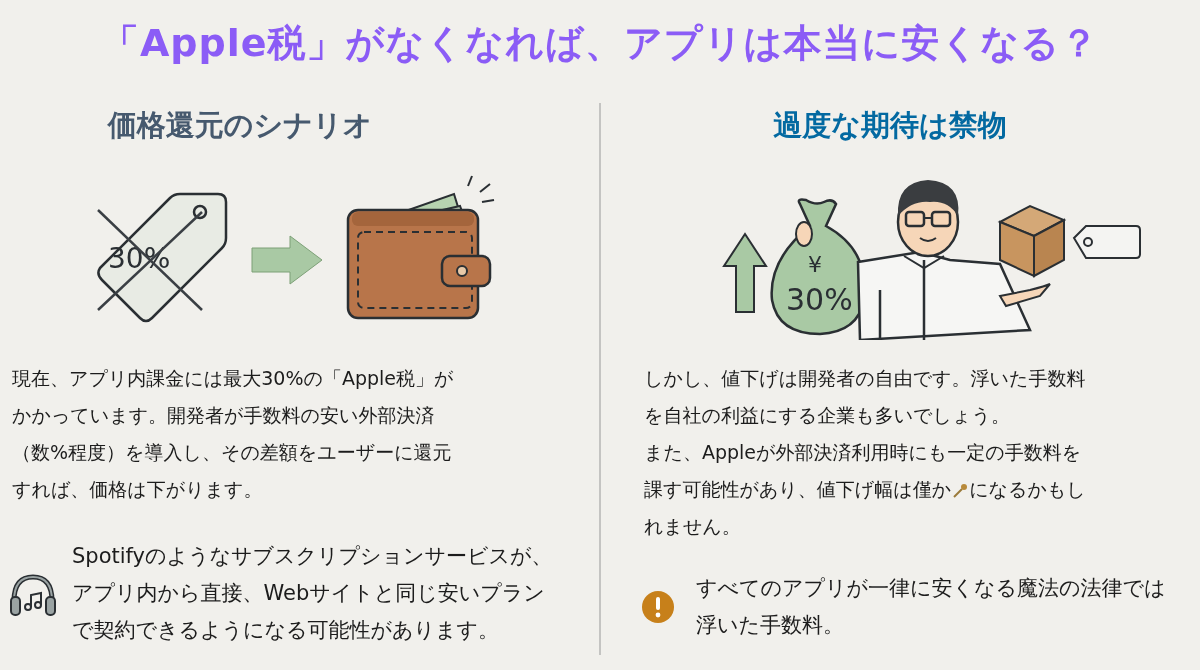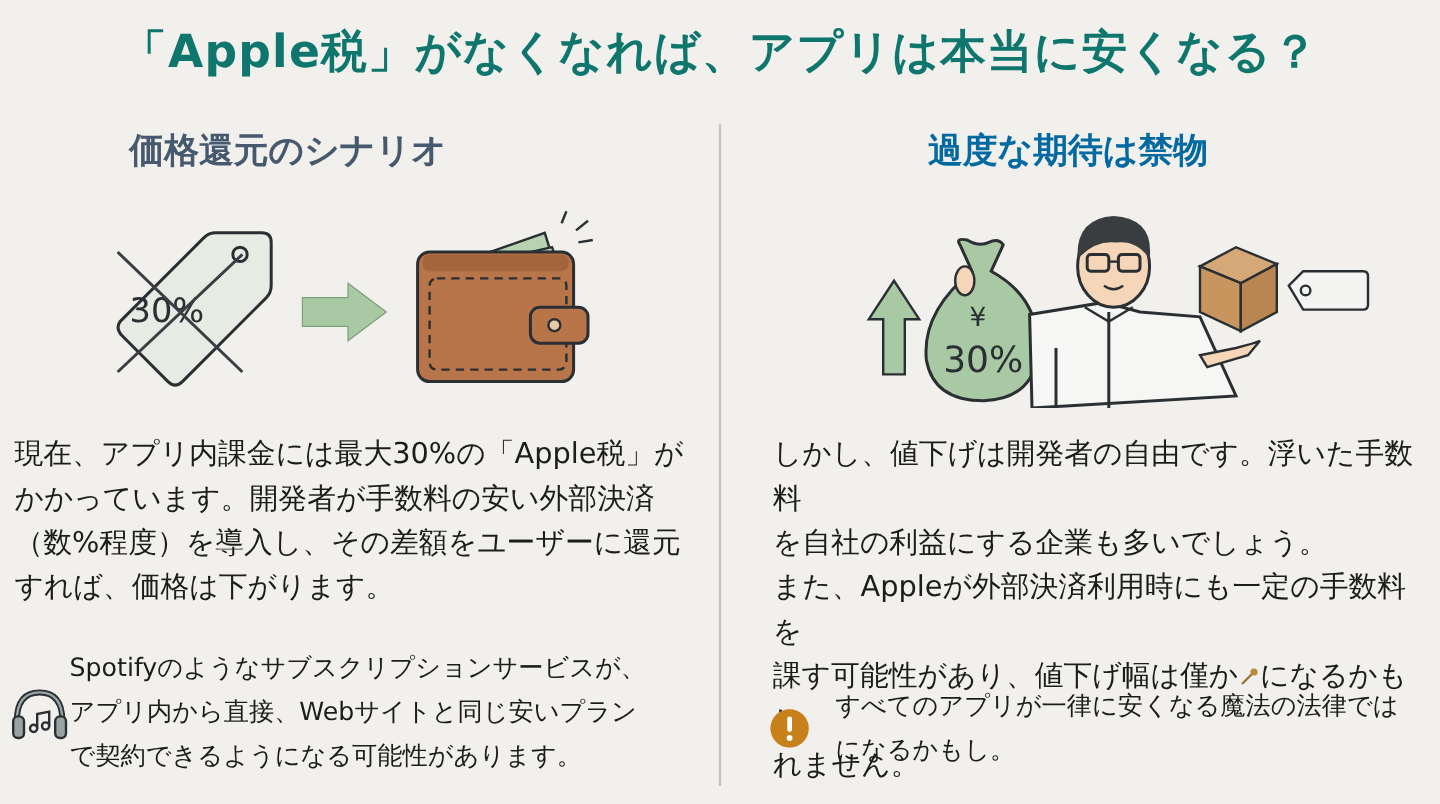--- a/index.html
+++ b/index.html
@@ -6,49 +6,49 @@
   html, body { width: 1200px; height: 670px; overflow: hidden; }
   body {
     background: #f1f0ec;
     font-family: "DejaVu Sans", "Liberation Sans", sans-serif;
     color: #1c1c1c;
     position: relative;
   }
   .title {
     position: absolute; left: 0; top: 18px; width: 1200px;
     text-align: center; font-size: 38px; font-weight: bold;
-    letter-spacing: 1px; color: #0f766e;
+    letter-spacing: 1px; color: #8b5cf6;
   }
   .divider {
     position: absolute; left: 599px; top: 103px; width: 2px; height: 552px;
     background: #c4c4c2;
   }
   .col { position: absolute; top: 0; height: 670px; padding-left: 44px; }
   .col-left { left: 0; width: 600px; }
   .col-right { left: 600px; width: 600px; }
   .heading {
     position: absolute; top: 106px; font-size: 29px; font-weight: bold;
   }
   .heading-left { left: 90px; width: 300px; text-align: center; color: #46596e; }
   .heading-right { left: 140px; width: 300px; text-align: center; color: #0369a1; }
   .illus { position: absolute; top: 160px; }
   .body-text {
-    position: absolute; font-size: 24px; line-height: 37px; color: #1c1c1c;
+    position: absolute; font-size: 19px; line-height: 37px; color: #1c1c1c;
     white-space: pre-line;
   }
   .body-left { left: 12px; top: 360px; width: 560px; }
   .body-right { left: 44px; top: 360px; width: 540px; }
   .note {
     position: absolute; display: flex; align-items: center;
   }
   .note-left { left: 8px; top: 538px; width: 580px; }
   .note-right { left: 40px; top: 570px; width: 550px; }
   .note-icon { flex: 0 0 auto; display: flex; align-items: center; justify-content: center; }
   .note-text {
-    font-size: 21px; line-height: 37px; white-space: pre-line; 
+    font-size: 21px; line-height: 37px; white-space: pre-line; margin-left: 14px;
   }
   .pin { display: inline-block; vertical-align: middle; }
 </style>
 </head>
 <body>
 
 <div class="title">「Apple税」がなくなれば、アプリは本当に安くなる？</div>
 
 <div class="divider"></div>
 
@@ -159,15 +159,15 @@
 
   <div class="note note-right">
     <span class="note-icon">
       <svg width="36" height="36" viewBox="0 0 36 36">
         <circle cx="18" cy="18" r="16" fill="#c7801a"></circle>
         <rect x="16" y="8" width="4" height="13" rx="2" fill="#ffffff"></rect>
         <circle cx="18" cy="26" r="2.4" fill="#ffffff"></circle>
       </svg>
     </span>
     <div class="note-text" style="margin-left:20px;">すべてのアプリが一律に安くなる魔法の法律では
-になるかもし。</div>
+浮いた手数料。</div>
   </div>
 </div>
 
 </body></html>

